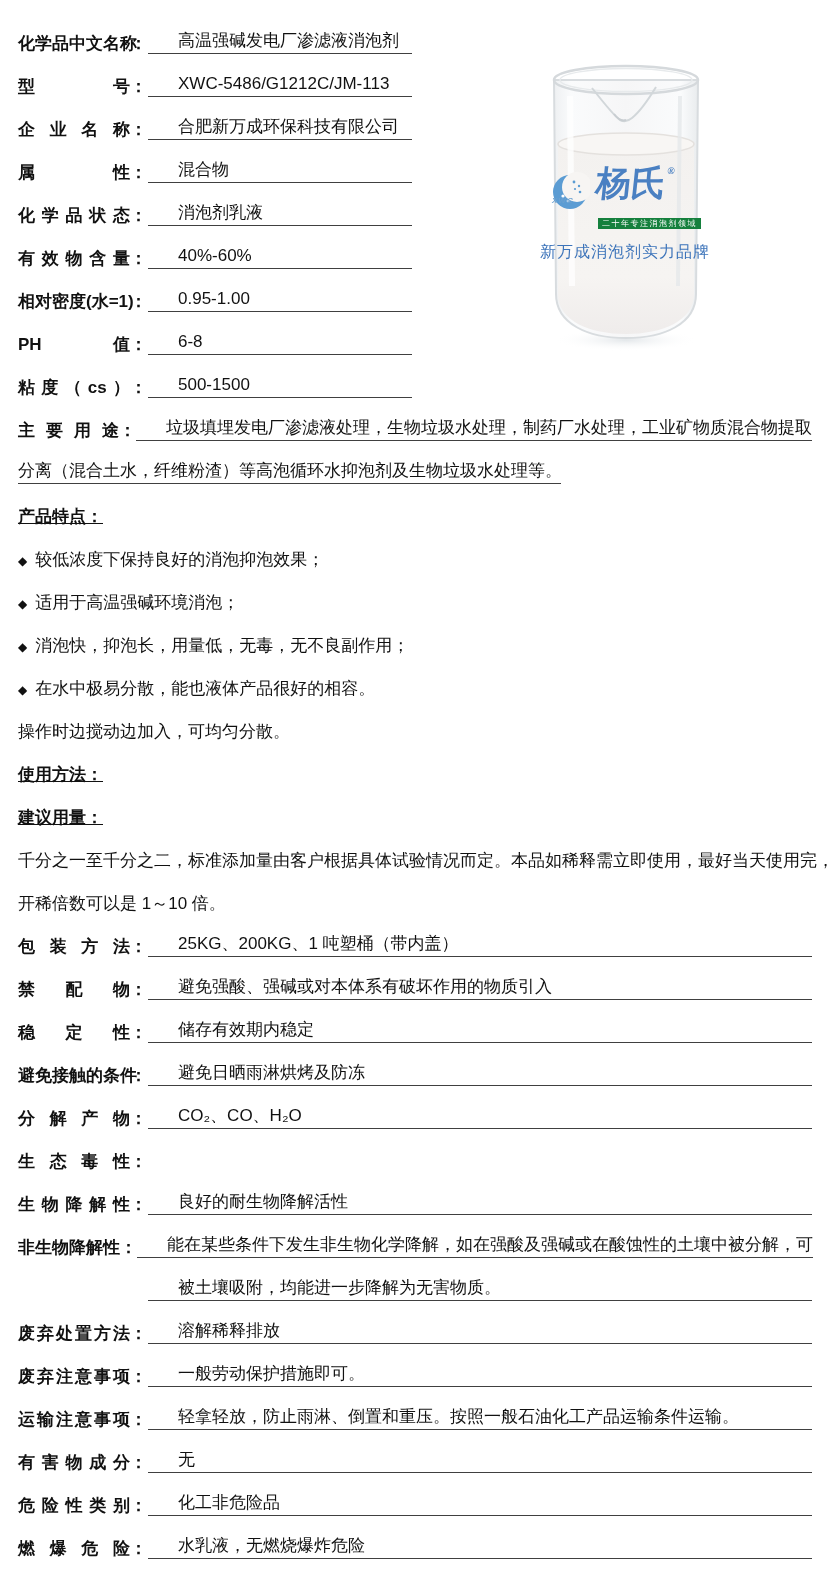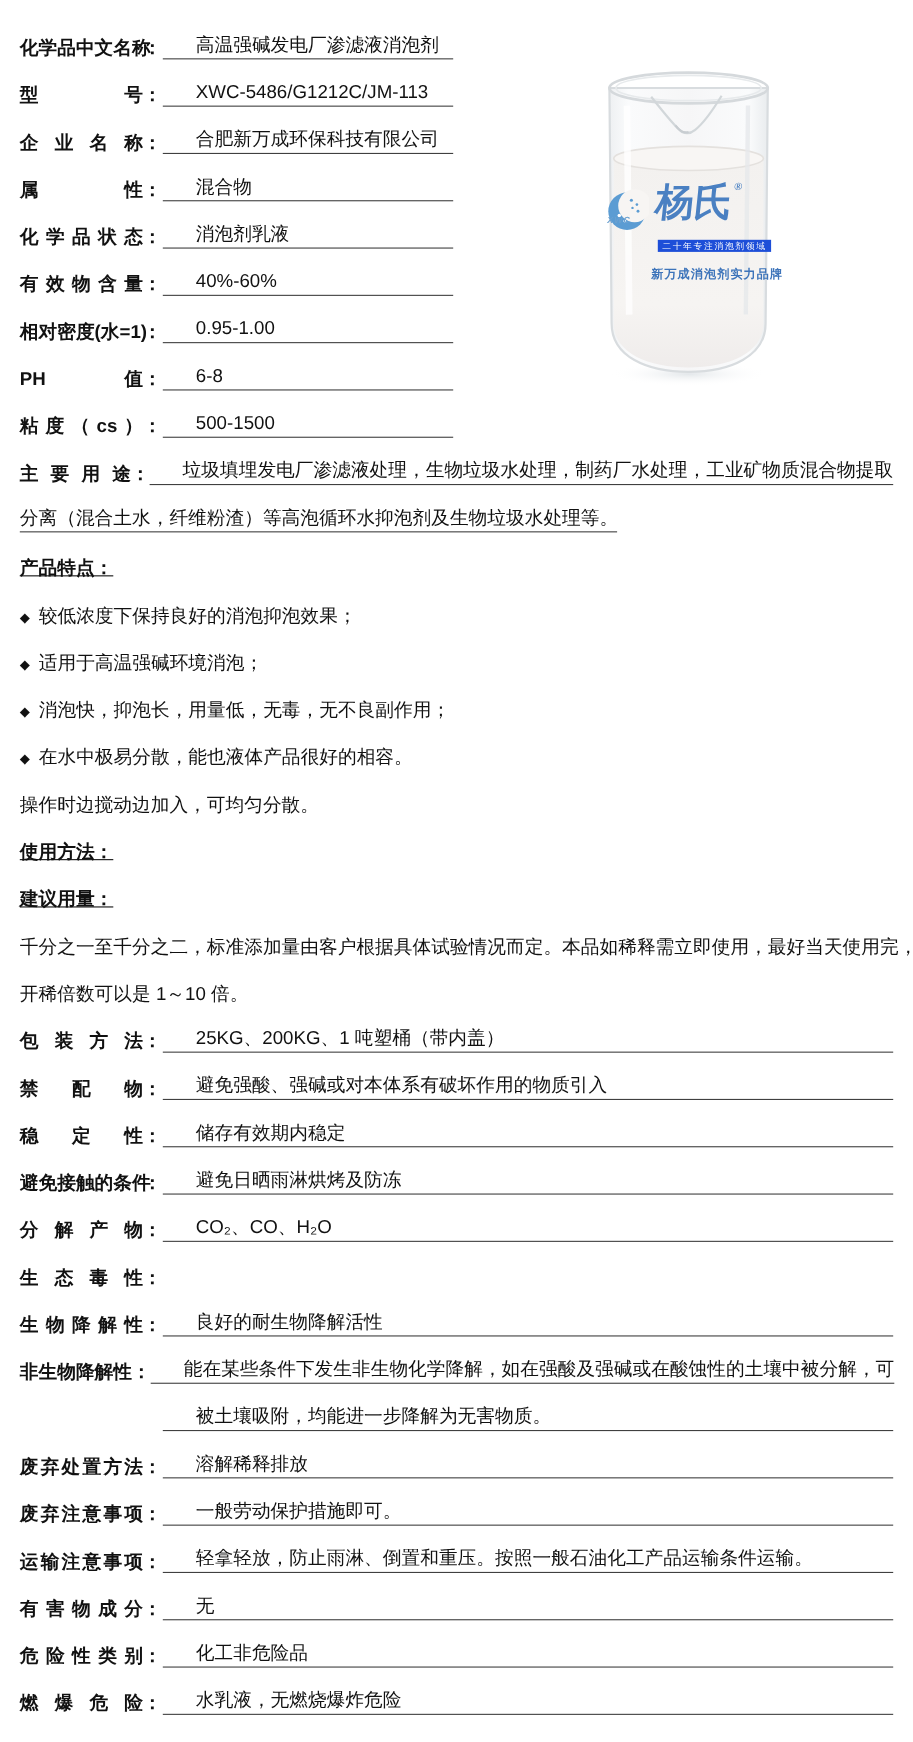--- a/index.html
+++ b/index.html
@@ -44,26 +44,26 @@
   .brand {
     margin-left:6px;
     font-size:35px; font-weight:700; color:#4a80c2;
     transform:skewX(-6deg); line-height:1;
     font-family:"Liberation Serif","DejaVu Serif",serif;
   }
   .reg { font-size:10px; color:#4a80c2; font-weight:700; vertical-align:top; }
   .xwc-tag { position:absolute; left:12px; top:140px; font-size:8px; font-weight:700; color:#6aa0d0; font-style:italic; letter-spacing:1px;text-align:center; }
   .tagline {
     position:absolute; left:58px; top:162px;
-    background:#1d4ed8; color:#ffffff;
+    background:#15803d; color:#ffffff;
     font-size:8px; line-height:11px; padding:0 4px; letter-spacing:1.5px; white-space:nowrap;
   }
   .slogan {
     position:absolute; left:0; top:186px; width:100%;
-    text-align:right; font-size:11px; font-weight:700; color:#3d74ba; letter-spacing:1px; white-space:nowrap;
+    text-align:left; font-size:16px; font-weight:400; color:#3d74ba; letter-spacing:1px; white-space:nowrap;
   }
 </style>
 </head>
 <body>
 
 <div class="page">
 
   <div class="row">
     <span class="lbl">化学品中文名称</span>
       <span class="colon">：</span>

